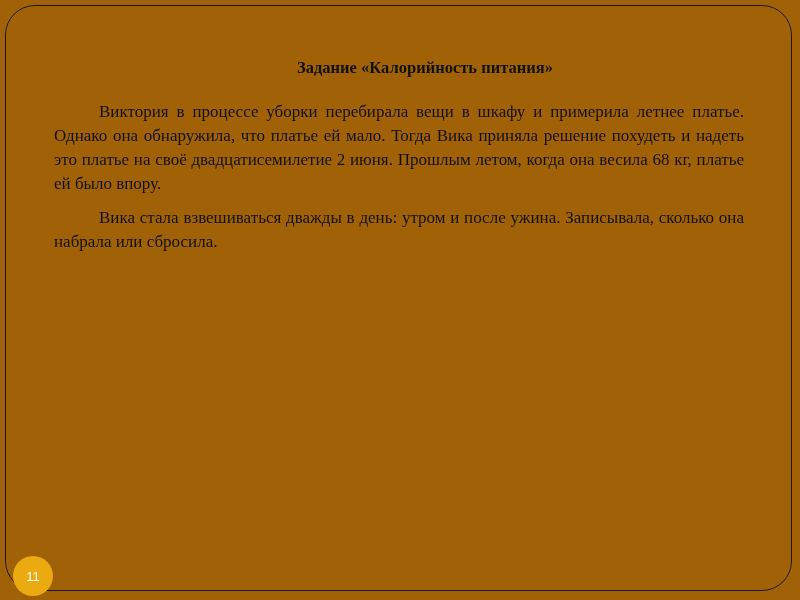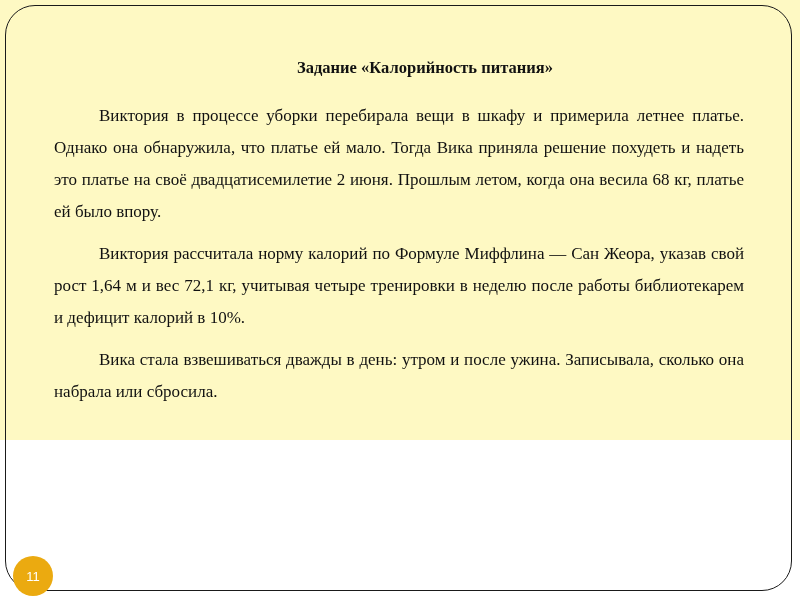--- a/index.html
+++ b/index.html
@@ -6,22 +6,22 @@
       margin: 0;
       padding: 0;
       width: 800px;
       height: 600px;
       background: #ffffff;
       overflow: hidden;
     }
     .slide {
       position: relative;
       width: 800px;
-      height: 440px;
-      background: #fef9c3;
+      height: 600px;
+      background: #a16207;
     }
     .frame {
       position: absolute;
       left: 5px;
       top: 5px;
       width: 787px;
       height: 586px;
       border: 1.5px solid #1a1a1a;
       border-radius: 30px;
       box-sizing: border-box;
@@ -37,21 +37,21 @@
       font-size: 16.5px;
       color: #111111;
     }
     .content {
       position: absolute;
       left: 54px;
       top: 100px;
       width: 690px;
       font-family: "Liberation Serif", serif;
       font-size: 17px;
-      line-height: 32px;
+      line-height: 24px;
       color: #111111;
     }
     .para {
       margin: 0 0 10px 0;
       text-align: justify;
       text-indent: 45px;
     }
     .page-badge {
       position: absolute;
       left: 13px;
@@ -71,20 +71,19 @@
 </head>
 <body>
 
 <div class="slide">
   <div class="frame"></div>
 
   <div class="title">Задание «Калорийность питания»</div>
 
   <div class="content">
     <p class="para">Виктория в процессе уборки перебирала вещи в шкафу и примерила летнее платье. Однако она обнаружила, что платье ей мало. Тогда Вика приняла решение похудеть и надеть это платье на своё двадцатисемилетие 2 июня. Прошлым летом, когда она весила 68 кг, платье ей было впору.</p>
-    <p class="para">Виктория рассчитала норму калорий по Формуле Миффлина — Сан Жеора, указав свой рост 1,64 м и вес 72,1 кг, учитывая четыре тренировки в неделю после работы библиотекарем и дефицит калорий в 10%.</p>
     <p class="para">Вика стала взвешиваться дважды в день: утром и после ужина. Записывала, сколько она набрала или сбросила.</p>
   </div>
 
   <div class="page-badge">
     <span>11</span>
   </div>
 </div>
 
 </body></html>

